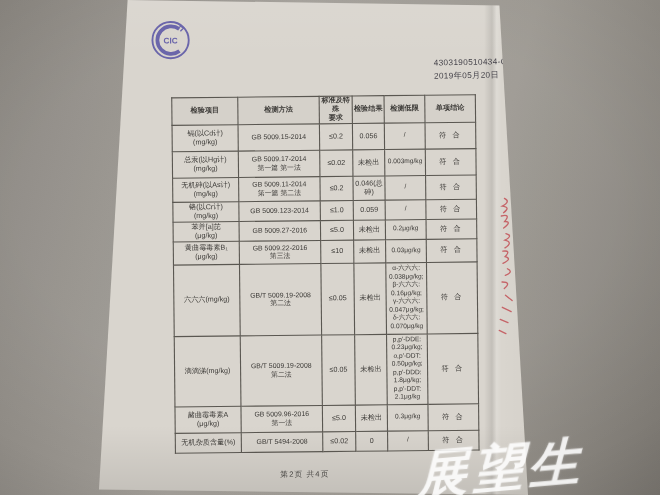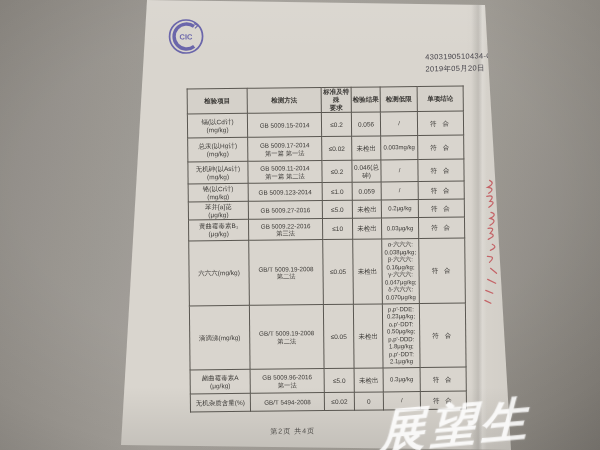--- a/index.html
+++ b/index.html
@@ -16,21 +16,20 @@
       linear-gradient(105deg,#85817b 0%,#a09c96 38%,#9a968f 68%,#7b7771 100%);
   }
   
   .paper{
     position:absolute;inset:0;
     clip-path:polygon(116px 0px, 454px 5px, 480px 450px, 90px 445px);
     background:
       linear-gradient(to bottom, rgba(255,255,255,.06), rgba(0,0,0,0) 12%, rgba(0,0,0,0) 86%, rgba(0,0,0,.10) 100%),
       linear-gradient(to right, rgba(0,0,0,.10), rgba(0,0,0,0) 9%, rgba(0,0,0,0) 76%, rgba(0,0,0,.06) 90%, rgba(0,0,0,.22) 100%),
       #d9d5ce;
-    margin-left: 31px;
   }
   .paper-crease{
     position:absolute;left:440px;top:0;width:16px;height:450px;
     background:linear-gradient(to right, rgba(0,0,0,0), rgba(0,0,0,.10) 45%, rgba(255,255,255,.14) 72%, rgba(0,0,0,0));
   }
   .content{
     position:absolute;inset:0;
     transform:rotate(-0.6deg);
     transform-origin:300px 220px;
     color:#3d3b38;

